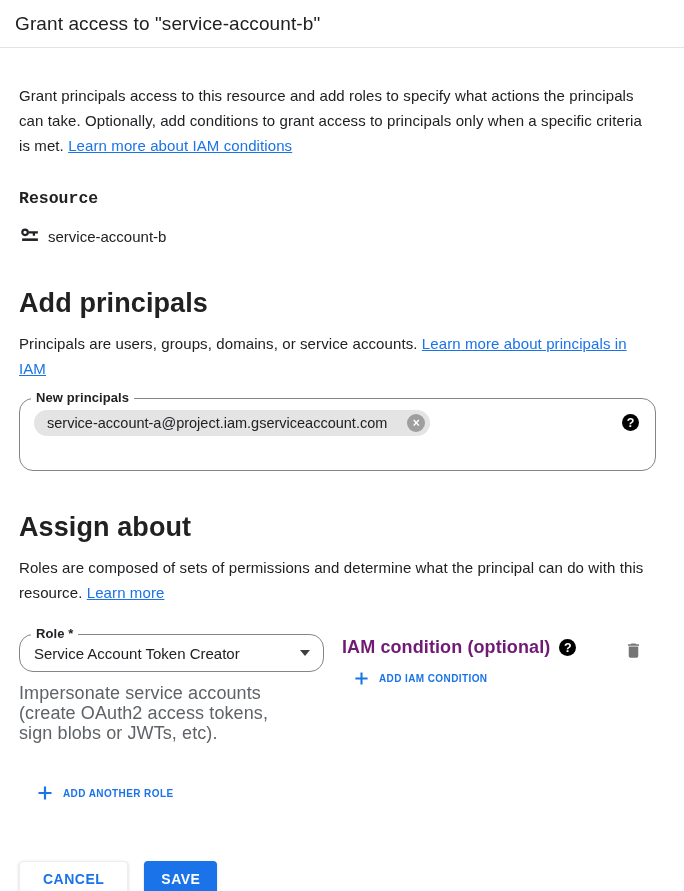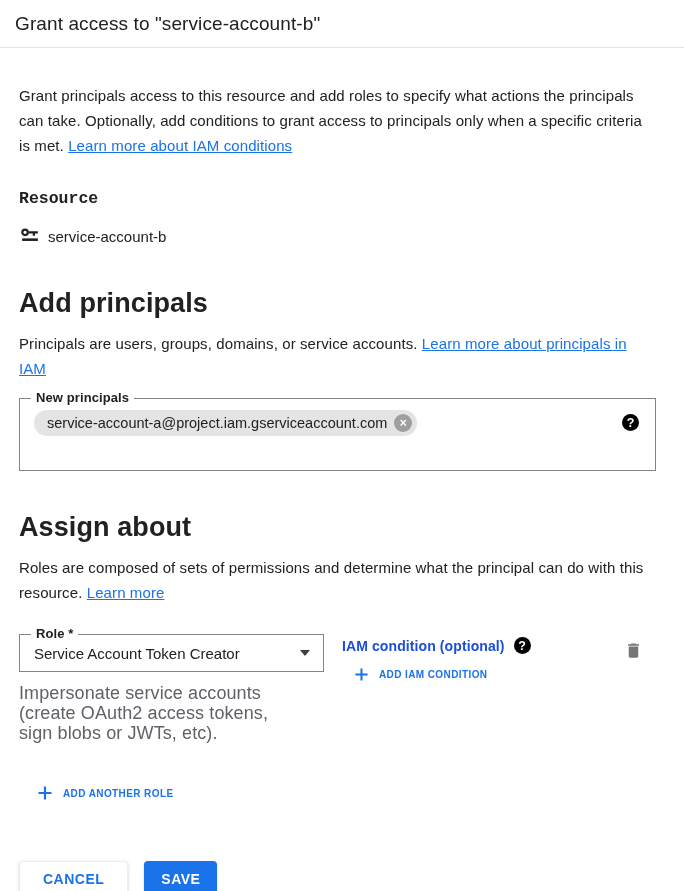--- a/index.html
+++ b/index.html
@@ -16,48 +16,48 @@
   p.body-text { margin-top:35px; font-size:15px; line-height:25px; letter-spacing:.1px; color:#202124; max-width:646px; }
   a.inline-link { color:#1a73e8; text-decoration:underline; cursor:pointer; }
 
   .subheading { margin-top:31px; font-size:16.5px; font-weight:bold; color:#212121;font-family:Liberation Mono, monospace; }
   .resource-row { margin-top:17px; display:flex; align-items:center; gap:7px; font-size:15px; }
 
   .section-heading { margin-top:41px; font-size:27px; font-weight:bold; color:#212121; letter-spacing:.1px; }
   .section-desc { margin-top:12px; font-size:15px; line-height:25px; letter-spacing:.1px; max-width:646px; }
 
   
-  .outlined { position:relative; border:1px solid #80868b; border-radius:0; background:#fff; }
+  .outlined { position:relative; border:1px solid #80868b; border-radius:14px; background:#fff; }
   .outlined > .float-label { position:absolute; top:-9px; left:11px; background:#fff; padding:0 5px;
       font-size:13px; font-weight:bold; color:#202124; letter-spacing:.1px; white-space:nowrap; }
 
   .principals-field { margin-top:17px; min-height:73px; display:flex; align-items:flex-start;
       justify-content:space-between; padding:11px 16px 11px 14px; cursor:text; }
-  .chip { display:inline-flex; align-items:center; gap:7px; background:#e4e4e4; border-radius:14px;
+  .chip { display:inline-flex; align-items:center; gap:20px; background:#e4e4e4; border-radius:14px;
       height:26px; padding:0 5px 0 13px; font-size:14.5px; color:#202124; max-width:560px; }
   .chip-close { width:18px; height:18px; border-radius:50%; background:#9e9e9e; color:#fff;
       display:inline-flex; align-items:center; justify-content:center; font-size:12px; font-weight:bold;
       border:none; cursor:pointer; flex:none; }
   .help-badge { width:17px; height:17px; border-radius:50%; background:#000; color:#fff; flex:none;
       display:inline-flex; align-items:center; justify-content:center; font-size:12.5px; font-weight:bold; cursor:pointer; }
   .principals-field .help-badge { margin-top:4px; }
 
   
   .role-row { margin-top:29px; display:flex; align-items:flex-start; }
   .role-col { width:305px; flex:none; }
   .role-select { height:38px; display:flex; align-items:center; justify-content:space-between;
       padding:0 13px 0 14px; cursor:pointer; }
   .role-value { font-size:15px; color:#202124; }
   .caret { width:0; height:0; border-left:5px solid transparent; border-right:5px solid transparent;
       border-top:6px solid #3c4043; }
   .role-help { margin-top:11px; font-size:18px; line-height:20px; color:#5f6368; max-width:282px; letter-spacing:.1px; }
 
   .cond-col { margin-left:18px; flex:1 1 auto; }
   .cond-label-row { display:flex; align-items:center; gap:9px; padding-top:3px; }
-  .cond-label { font-size:14px; font-weight:bold; color:#1d4ed8; letter-spacing:.1px; }
+  .cond-label { font-size:18px; font-weight:bold; color:#701a75; letter-spacing:.1px; }
   .text-btn { display:inline-flex; align-items:center; gap:10px; background:none; border:none; cursor:pointer;
       color:#1a73e8; font-family:inherit; font-size:10px; font-weight:bold; letter-spacing:.4px; }
   .add-cond-btn { margin-top:13px; margin-left:12px; }
 
   .trash-col { margin-left:auto; padding-right:13px; padding-top:6px; }
   .icon-btn { background:none; border:none; cursor:pointer; padding:0; }
 
   .add-role-btn { margin-top:42px; margin-left:18px; }
 
   

